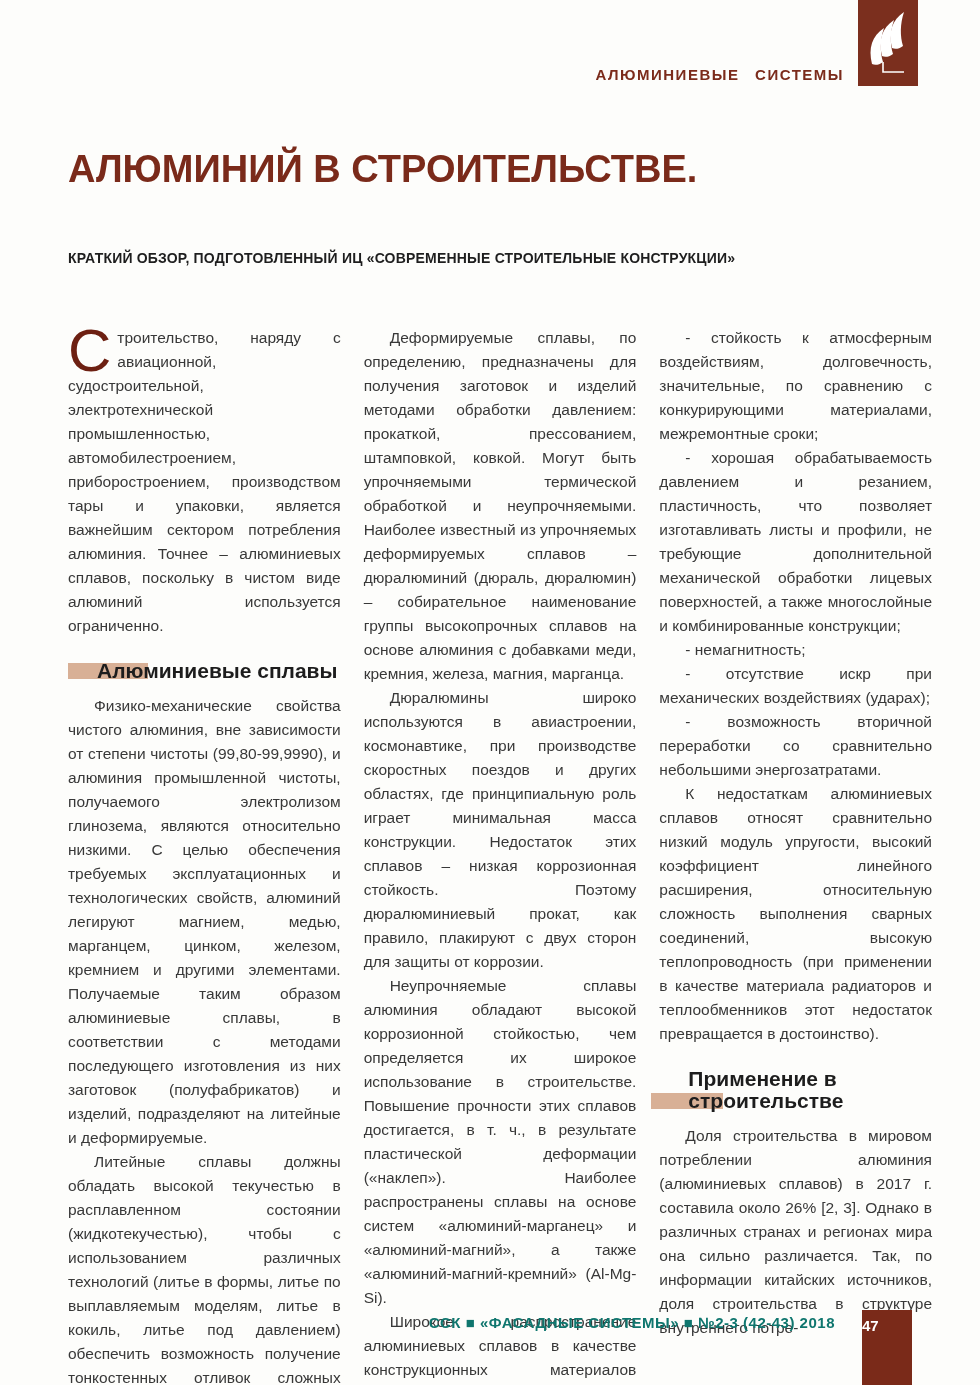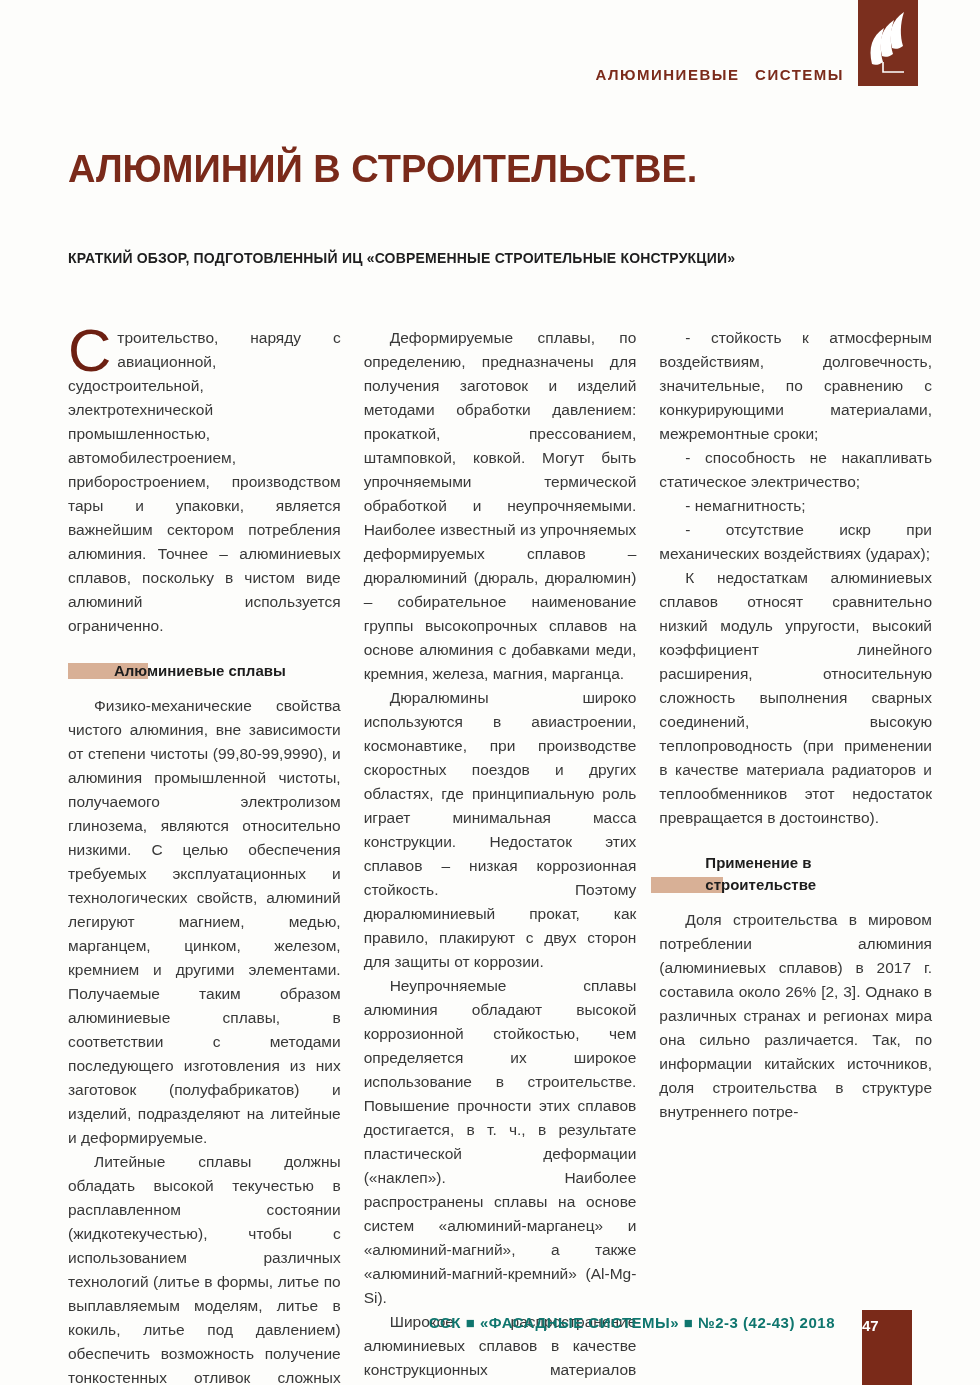--- a/index.html
+++ b/index.html
@@ -80,22 +80,22 @@
     float: left;
     font-size: 60px;
     line-height: 46px;
     padding: 2px 6px 0 0;
     font-weight: normal;
     color: #6d2012;
   }
   .col-heading {
     position: relative;
     margin: 22px 0 12px 0;
-    padding-left: 46px;
-    font-size: 15px;
+    padding-left: 29px;
+    font-size: 21px;
     line-height: 22px;
     font-weight: bold;
     color: #1d1d1d;
   }
   .hl-bar {
     position: absolute;
     left: 0;
     top: 3px;
     width: 80px;
     height: 16px;
@@ -165,23 +165,24 @@
         <p class="body-p">Литейные сплавы должны обладать высокой текучестью в расплавленном состоянии (жидкотекучестью), чтобы с использованием различных технологий (литье в формы, литье по выплавляемым моделям, литье в кокиль, литье под давлением) обеспечить возможность получение тонкостенных отливок сложных форм, с плотной структурой и минимальными припусками на механическую обработку. Наибольшее распространение получили литейные сплавы на основе системы «алюминий-кремний», называемые силуминами.</p>
       </div>
     <div class="col">
         <p class="body-p">Деформируемые сплавы, по определению, предназначены для получения заготовок и изделий методами обработки давлением: прокаткой, прессованием, штамповкой, ковкой. Могут быть упрочняемыми термической обработкой и неупрочняемыми. Наиболее известный из упрочняемых деформируемых сплавов – дюралюминий (дюраль, дюралюмин) – собирательное наименование группы высокопрочных сплавов на основе алюминия с добавками меди, кремния, железа, магния, марганца.</p>
         <p class="body-p">Дюралюмины широко используются в авиастроении, космонавтике, при производстве скоростных поездов и других областях, где принципиальную роль играет минимальная масса конструкции. Недостаток этих сплавов – низкая коррозионная стойкость. Поэтому дюралюминиевый прокат, как правило, плакируют с двух сторон для защиты от коррозии.</p>
         <p class="body-p">Неупрочняемые сплавы алюминия обладают высокой коррозионной стойкостью, чем определяется их широкое использование в строительстве. Повышение прочности этих сплавов достигается, в т. ч., в результате пластической деформации («наклеп»). Наиболее распространены сплавы на основе систем «алюминий-марганец» и «алюминий-магний», а также «алюминий-магний-кремний» (Al-Mg-Si).</p>
         <p class="body-p">Широкое распространение алюминиевых сплавов в качестве конструкционных материалов обусловлено их следующими достоинствами [1]:</p>
       </div>
     <div class="col">
         <p class="body-p">- стойкость к атмосферным воздействиям, долговечность, значительные, по сравнению с конкурирующими материалами, межремонтные сроки;</p>
-        <p class="body-p">- способность не накапливать статическое электричество;</p>
+        <p class="body-p">- хорошая обрабатываемость давлением и резанием, пластичность, что позволяет изготавливать листы и профили, не требующие дополнительной механической обработки лицевых поверхностей, а также многослойные и комбинированные конструкции;</p>
         <p class="body-p">- немагнитность;</p>
         <p class="body-p">- отсутствие искр при механических воздействиях (ударах);</p>
+        <p class="body-p">- возможность вторичной переработки со сравнительно небольшими энергозатратами.</p>
         <p class="body-p">К недостаткам алюминиевых сплавов относят сравнительно низкий модуль упругости, высокий коэффициент линейного расширения, относительную сложность выполнения сварных соединений, высокую теплопроводность (при применении в качестве материала радиаторов и теплообменников этот недостаток превращается в достоинство).</p>
         <h2 class="col-heading">
           <span class="hl-bar bar-low"></span>
           <span class="h-line">Применение в</span>
           <span class="h-line">строительстве</span>
         </h2>
         <p class="body-p">Доля строительства в мировом потреблении алюминия (алюминиевых сплавов) в 2017 г. составила около 26% [2, 3]. Однако в различных странах и регионах мира она сильно различается. Так, по информации китайских источников, доля строительства в структуре внутреннего потре-</p>
       </div>
   </div>
 

